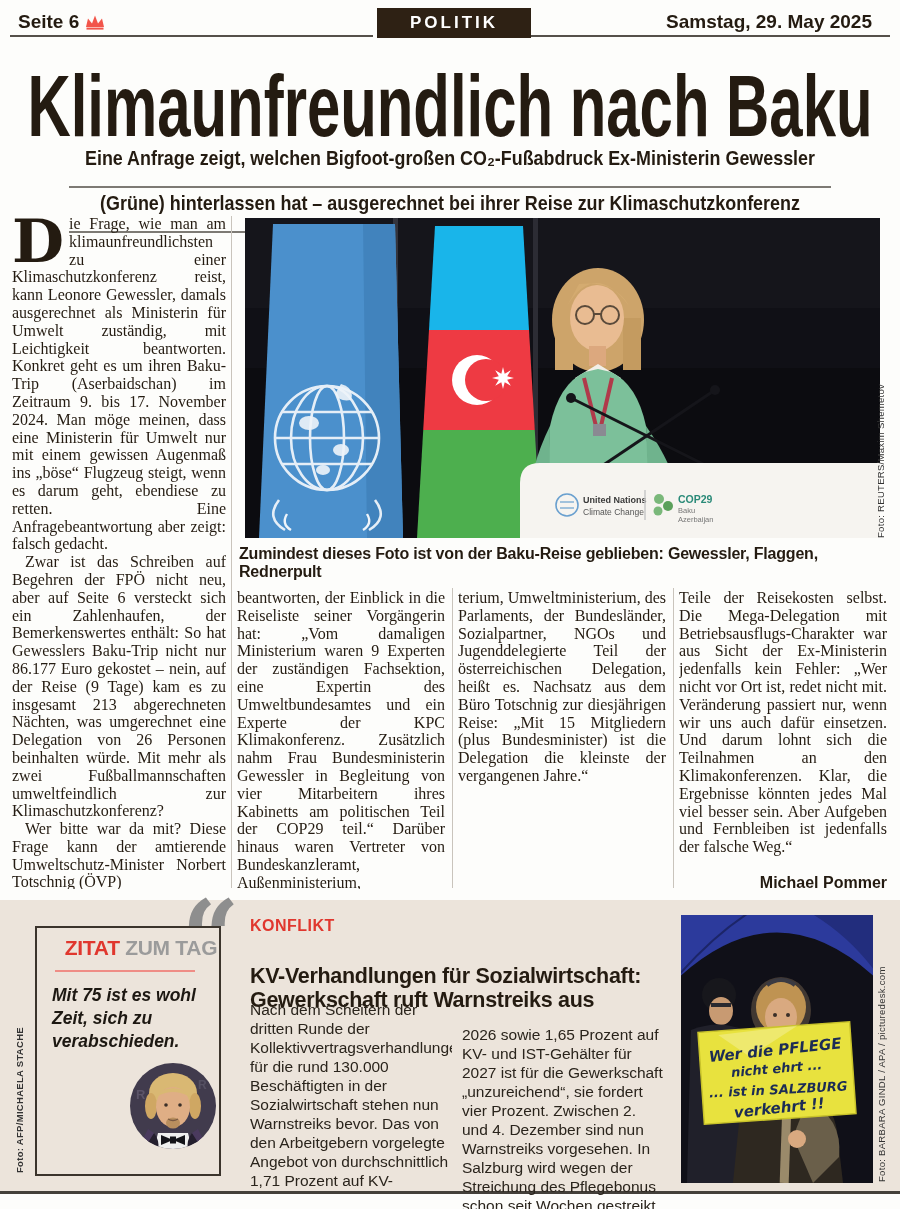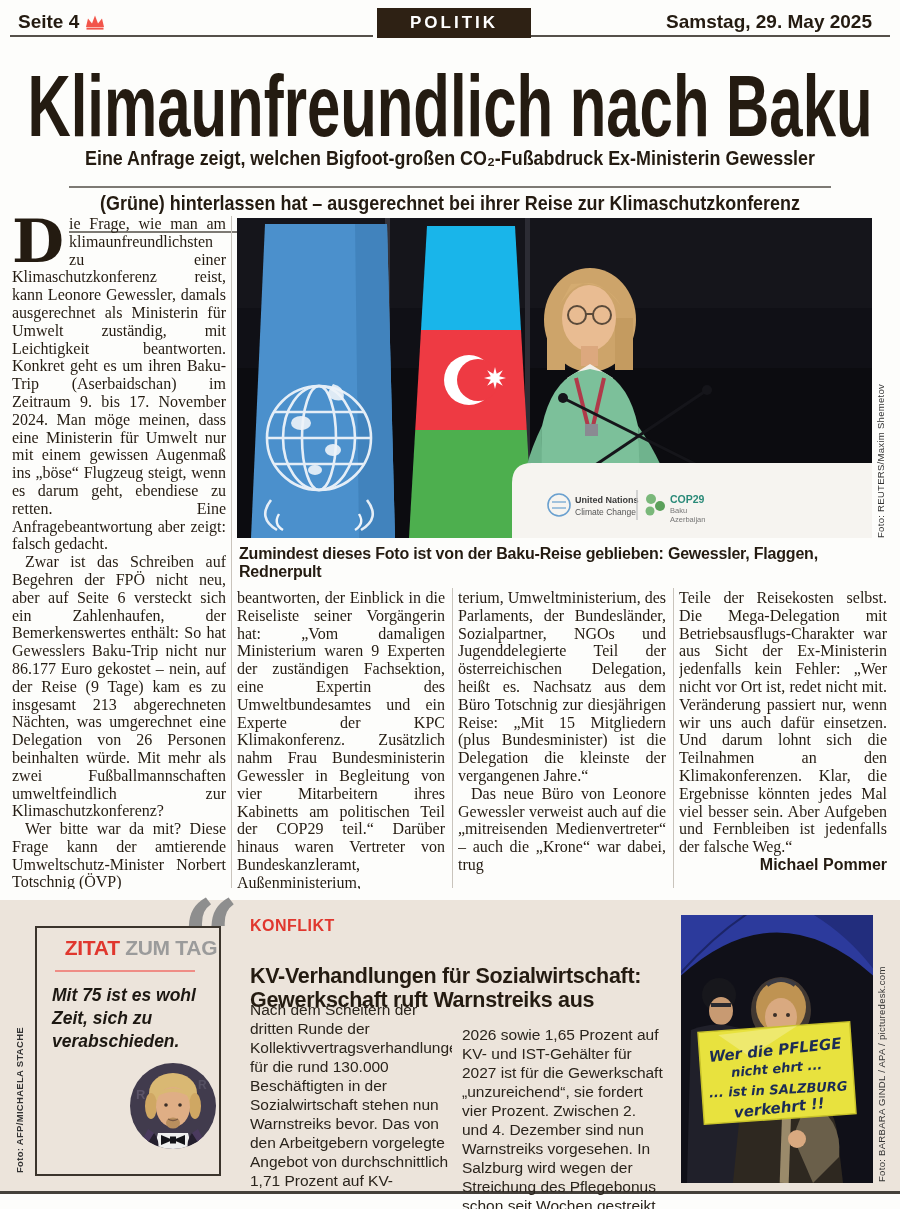--- a/index.html
+++ b/index.html
@@ -22,24 +22,24 @@
 
   
   .serifcol{font-family:"Liberation Serif",serif;font-size:16px;line-height:17.8px;
             text-align:justify;overflow:hidden;}
   .serifcol p{margin:0;}
   .serifcol p.ind{text-indent:13px;}
   .dropcap{float:left;font-size:60px;line-height:46px;font-weight:bold;padding:3px 5px 0 0;
            font-family:"DejaVu Serif",serif;color:#241b11;}
   .vr{width:1px;background:#c9c4bc;}
   .byline{text-align:right;font-weight:bold;font-family:"Liberation Sans",sans-serif;
-          font-size:16px;margin-top:0;}
-
-  
-  .mainphoto{left:237px;top:218px;width:635px;height:320px;background:#0c0c10;overflow:hidden;}
+          font-size:16px;margin-top:18px;}
+
+  
+  .mainphoto{left:245px;top:218px;width:635px;height:320px;background:#0c0c10;overflow:hidden;}
   .caption{left:239px;top:545px;width:655px;font-size:16px;font-weight:bold;letter-spacing:-0.2px;}
   .vtext{writing-mode:vertical-rl;transform:rotate(180deg);font-size:9.5px;color:#333;
          letter-spacing:0.3px;white-space:nowrap;overflow:hidden;}
 
   
   .panel{left:0;top:900px;width:900px;height:291px;background:#ece4db;border-bottom:3px solid #44403a;}
   .qbox{left:35px;top:926px;width:182px;height:246px;border:2px solid #3b342c;}
   .qhead{left:45px;top:936px;width:162px;text-align:center;font-size:21px;font-weight:bold;letter-spacing:-0.3px;margin-left:15px;}
   .qhead .red{color:#e0372e;}
   .qhead .gray{color:#9b9b9b;}
@@ -58,21 +58,21 @@
   .kcol{font-size:15.5px;line-height:19px;color:#2a241c;overflow:hidden;}
 
   .pphoto{left:681px;top:915px;width:192px;height:268px;overflow:hidden;background:#101018;}
 </style>
 </head>
 <body>
 
 <div id="page">
 
   <div class="abs pagelabel">
-    <span>Seite 4</span>
+    <span>Seite 6</span>
     <svg width="20" height="15" viewBox="0 0 20 15">
       <path d="M1,12 L3,3.5 L7,8.5 L10,0.5 L13,8.5 L17,3.5 L19,12 Z" fill="#f2554a"></path>
       <rect x="1.5" y="12.6" width="17" height="2" fill="#f2554a"></rect>
     </svg>
   </div>
   <div class="abs hrule" style="left:10px;width:363px;"></div>
   <div class="abs hrule" style="left:511px;width:379px;"></div>
   <div class="abs badge">
     <span>POLITIK</span>
   </div>
@@ -200,21 +200,20 @@
   </div>
   <div class="abs vtext" style="left:875px;top:302px;height:236px;">Foto: REUTERS/Maxim Shemetov</div>
 
   <div class="abs caption">Zumindest dieses Foto ist von der Baku-Reise geblieben: Gewessler, Flaggen, Rednerpult</div>
 
   <div class="abs serifcol" style="left:237px;top:589px;width:208px;height:300px;">
     <p>beantworten, der Einblick in die Reiseliste seiner Vorgängerin hat: „Vom damaligen Ministerium waren 9 Experten der zuständigen Fachsektion, eine Expertin des Umweltbundesamtes und ein Experte der KPC Klimakonferenz. Zusätzlich nahm Frau Bundesministerin Gewessler in Begleitung von vier Mitarbeitern ihres Kabinetts am politischen Teil der COP29 teil.“ Darüber hinaus waren Vertreter von Bundeskanzleramt, Außenministerium, Finanzminis-</p>
   </div>
   <div class="abs serifcol" style="left:458px;top:589px;width:208px;height:300px;">
     <p>terium, Umweltministerium, des Parlaments, der Bundesländer, Sozialpartner, NGOs und Jugenddelegierte Teil der österreichischen Delegation, heißt es. Nachsatz aus dem Büro Totschnig zur diesjährigen Reise: „Mit 15 Mitgliedern (plus Bundesminister) ist die Delegation die kleinste der vergangenen Jahre.“</p>
-    <p class="ind">Das neue Büro von Leonore Gewessler verweist auch auf die „mitreisenden Medienvertreter“ – auch die „Krone“ war dabei, trug</p>
   </div>
   <div class="abs serifcol" style="left:679px;top:589px;width:208px;height:300px;">
     <p>Teile der Reisekosten selbst. Die Mega-Delegation mit Betriebsausflugs-Charakter war aus Sicht der Ex-Ministerin jedenfalls kein Fehler: „Wer nicht vor Ort ist, redet nicht mit. Veränderung passiert nur, wenn wir uns auch dafür einsetzen. Und darum lohnt sich die Teilnahmen an den Klimakonferenzen. Klar, die Ergebnisse könnten jedes Mal viel besser sein. Aber Aufgeben und Fernbleiben ist jedenfalls der falsche Weg.“</p>
     <div class="byline">Michael Pommer</div>
   </div>
 
   <div class="abs panel"></div>
 
   <div class="abs qbox"></div>
   <div class="abs qglyph">“</div>

